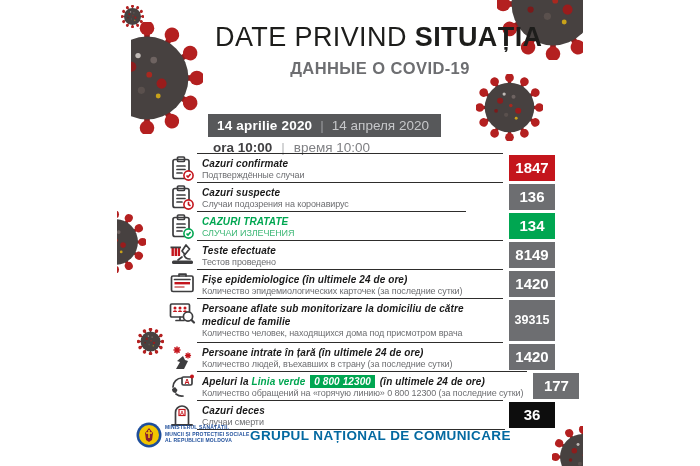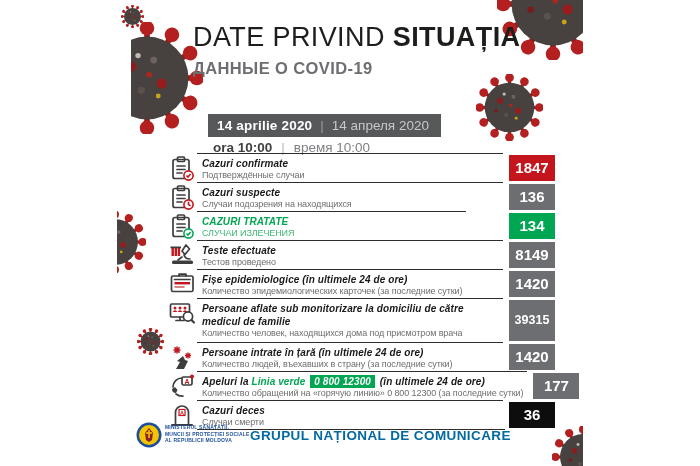--- a/index.html
+++ b/index.html
@@ -5,24 +5,24 @@
   * { margin:0; padding:0; box-sizing:border-box; }
   body { font-family:"Liberation Sans", sans-serif; background:#ffffff; }
   .canvas { position:relative; width:700px; height:466px; background:#ffffff; overflow:hidden; }
   .board  { position:absolute; left:117px; top:0; width:466px; height:466px; background:#ffffff; overflow:hidden; }
 
   
   .virus { position:absolute; pointer-events:none; }
   .half-virus-wrap { position:absolute; overflow:hidden; }
 
   
-  .header { position:absolute; left:76px; top:22px; width:330px; color:#1d1d1b; }
+  .header { position:absolute; left:98px; top:22px; width:330px; color:#1d1d1b; }
   .title-line { font-size:27px; line-height:30px; letter-spacing:.4px; font-weight:400; white-space:nowrap; }
   .title-line b { font-weight:700; }
-  .subtitle-ru { margin-top:7px; font-size:16.5px; font-weight:700; color:#6d6e71; letter-spacing:.4px; }
+  .subtitle-ru { margin-top:7px; font-size:16.5px; font-weight:700; color:#6d6e71; letter-spacing:.4px;text-align:center; }
 
   .date-bar { position:absolute; left:91px; top:114px; height:23px; background:#57585a;
               display:flex; align-items:center; padding:0 12px 0 9px; font-size:13.5px; white-space:nowrap;text-align:right; }
   .date-ro { color:#ffffff; font-weight:700; letter-spacing:.2px; }
   .date-sep { color:#9b9c9e; margin:0 8px; font-weight:400; }
   .date-ru { color:#c7c8ca; font-weight:400; }
 
   .time-row { position:absolute; left:96px; top:140px; display:flex; align-items:center; font-size:13.5px; white-space:nowrap; }
   .time-ro { color:#414042; font-weight:700; }
   .time-sep { color:#b5b6b8; margin:0 9px; }
@@ -156,21 +156,21 @@
               <rect x="7.5" y="2" width="7" height="4.5" rx="1" fill="none" stroke="#3d3d3f" stroke-width="1.7" stroke-linecap="round" stroke-linejoin="round"></rect>
               <line x1="7" y1="11" x2="15" y2="11" fill="none" stroke="#3d3d3f" stroke-width="1.7" stroke-linecap="round" stroke-linejoin="round"></line>
               <line x1="7" y1="14.5" x2="15" y2="14.5" fill="none" stroke="#3d3d3f" stroke-width="1.7" stroke-linecap="round" stroke-linejoin="round"></line>
               <line x1="7" y1="18" x2="12" y2="18" fill="none" stroke="#3d3d3f" stroke-width="1.7" stroke-linecap="round" stroke-linejoin="round"></line>
               <circle cx="18.5" cy="20.5" r="4.6" fill="#fff" stroke="#c4151c" stroke-width="1.6"></circle>
               <path d="M18.5 17.8 v2.7 l2 1.3" fill="none" stroke="#c4151c" stroke-width="1.6"></path>
             </svg>
           </div>
           <div class="row-text">
             <div class="row-title">Cazuri suspecte</div>
-            <div class="row-sub">Случаи подозрения на находящихся</div>
+            <div class="row-sub">Случаи подозрения на коронавирус</div>
           </div>
           <div class="row-val" style="background: rgb(109, 110, 113); font-size: 15px;">136</div>
         </div>
         <div class="row">
           <div class="row-icon">
             <svg width="25" height="27" viewBox="0 0 25 27">
               <rect x="3" y="4.5" width="16" height="19" rx="2" fill="none" stroke="#3d3d3f" stroke-width="1.7" stroke-linecap="round" stroke-linejoin="round"></rect>
               <rect x="7.5" y="2" width="7" height="4.5" rx="1" fill="none" stroke="#3d3d3f" stroke-width="1.7" stroke-linecap="round" stroke-linejoin="round"></rect>
               <line x1="7" y1="11" x2="15" y2="11" fill="none" stroke="#3d3d3f" stroke-width="1.7" stroke-linecap="round" stroke-linejoin="round"></line>
               <line x1="7" y1="14.5" x2="15" y2="14.5" fill="none" stroke="#3d3d3f" stroke-width="1.7" stroke-linecap="round" stroke-linejoin="round"></line>

